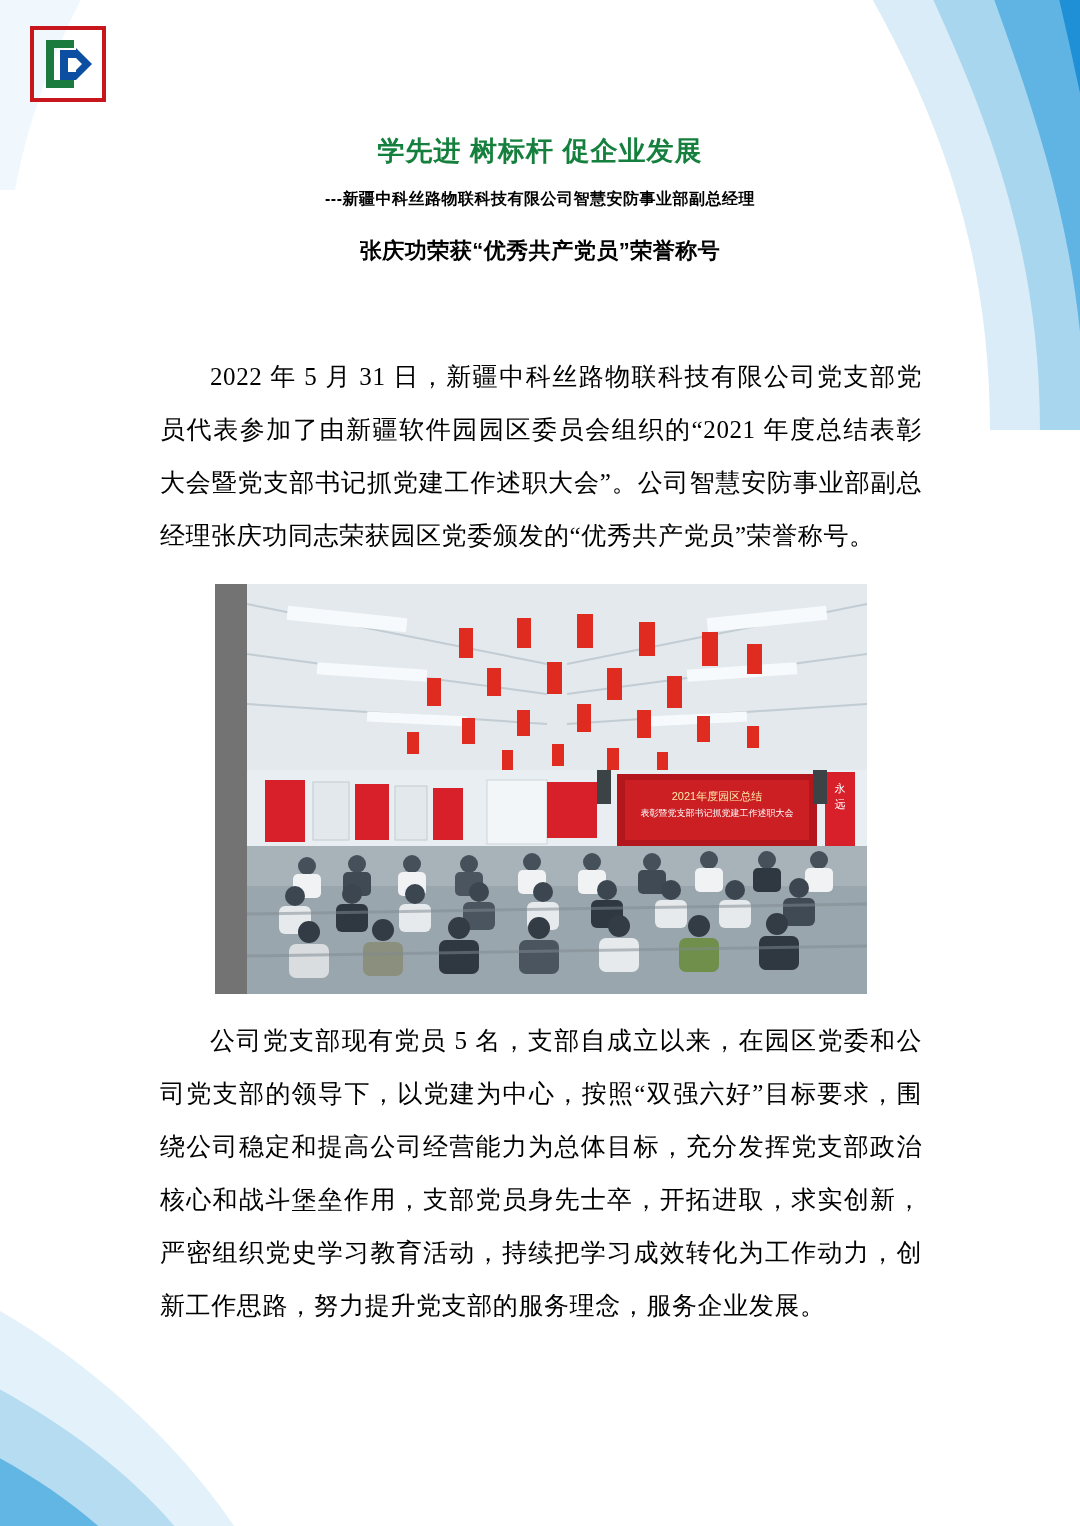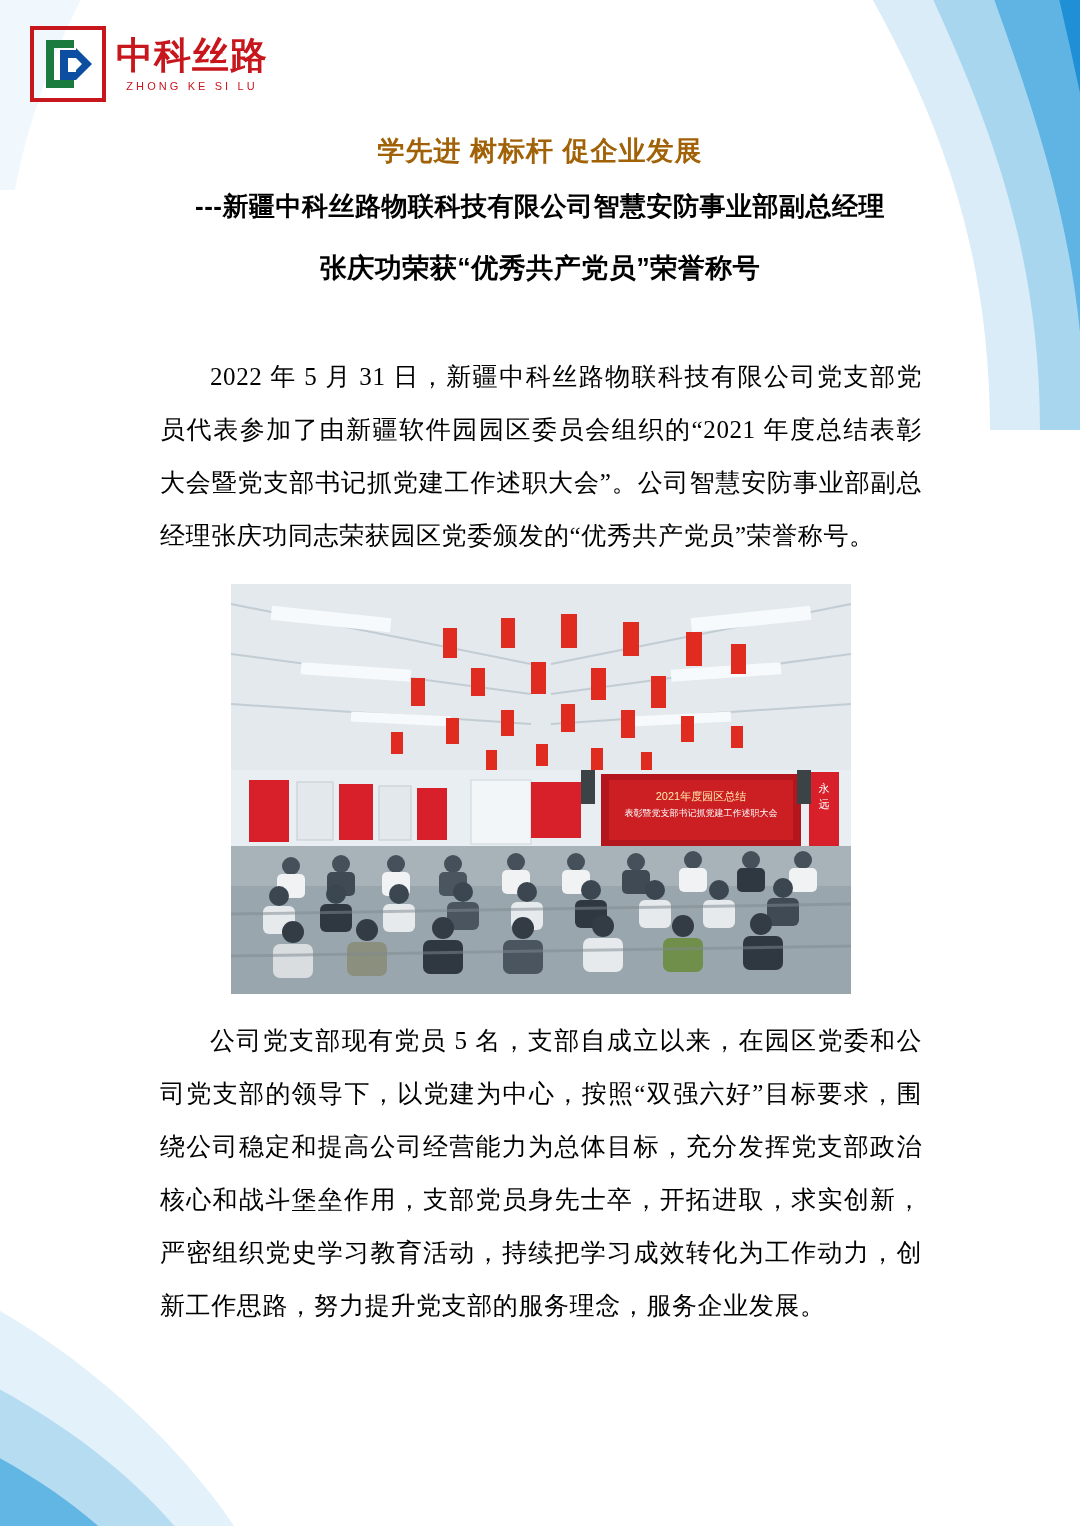--- a/index.html
+++ b/index.html
@@ -69,35 +69,35 @@
     position: absolute;
     top: 133px;
     left: 0;
     width: 1080px;
     text-align: center;
   }
   .title-main {
     font-family: "Liberation Sans", sans-serif;
     font-weight: bold;
     font-size: 27px;
-    color: #a16207;
+    color: #15803d;
     letter-spacing: 1px;
   }
   .title-sub {
     font-family: "Liberation Sans", sans-serif;
     font-weight: bold;
-    font-size: 26px;
+    font-size: 16px;
     color: #000;
     margin-top: 20px;
     letter-spacing: 0.5px;
   }
   .title-sub2 {
     font-family: "Liberation Sans", sans-serif;
     font-weight: bold;
-    font-size: 27px;
+    font-size: 22px;
     color: #000;
     margin-top: 26px;
     letter-spacing: 0.5px;
   }
 
   
   .body-wrap {
     position: absolute;
     top: 350px;
     left: 160px;
@@ -116,20 +116,21 @@
   .para-2 { margin-top: 12px; }
 
   
   .photo {
     position: relative;
     width: 620px;
     height: 410px;
     margin: 22px auto 20px auto;
     overflow: hidden;
     background: #737373;
+    padding-left: 32px;
   }
   .photo svg { display: block; }
 </style>
 </head>
 <body>
 
 <div class="page">
 
   <svg class="deco deco-tr" viewBox="0 0 620 470">
     <path d="M620,0 L330,0 C400,120 470,260 470,470 L620,470 Z" fill="#d9ecf8"></path>
@@ -152,24 +153,20 @@
 
   <div class="logo-wrap">
     <div class="logo-mark">
       <svg width="76" height="76" viewBox="0 0 76 76">
         <rect x="2" y="2" width="72" height="72" fill="none" stroke="#c8161d" stroke-width="4"></rect>
         <path d="M16,14 L44,14 L44,22 L24,22 L24,54 L44,54 L44,62 L16,62 Z" fill="#1b7a3e"></path>
         <path d="M30,24 L46,24 L46,32 L38,32 L38,46 L46,46 L46,54 L30,54 Z" fill="#0b4ea2"></path>
         <path d="M46,22 L62,38 L46,54 L46,44 L52,38 L46,32 Z" fill="#0b4ea2"></path>
         <rect x="16" y="28" width="6" height="6" fill="#1b7a3e"></rect>
       </svg>
-    </div>
-    <div class="logo-text">
-      <div class="logo-cn">中科丝路</div>
-      <div class="logo-en">ZHONG KE SI LU</div>
     </div>
   </div>
 
   <div class="title-block">
     <div class="title-main">学先进  树标杆  促企业发展</div>
     <div class="title-sub">---新疆中科丝路物联科技有限公司智慧安防事业部副总经理</div>
     <div class="title-sub2">张庆功荣获“优秀共产党员”荣誉称号</div>
   </div>
 
   <div class="body-wrap">

